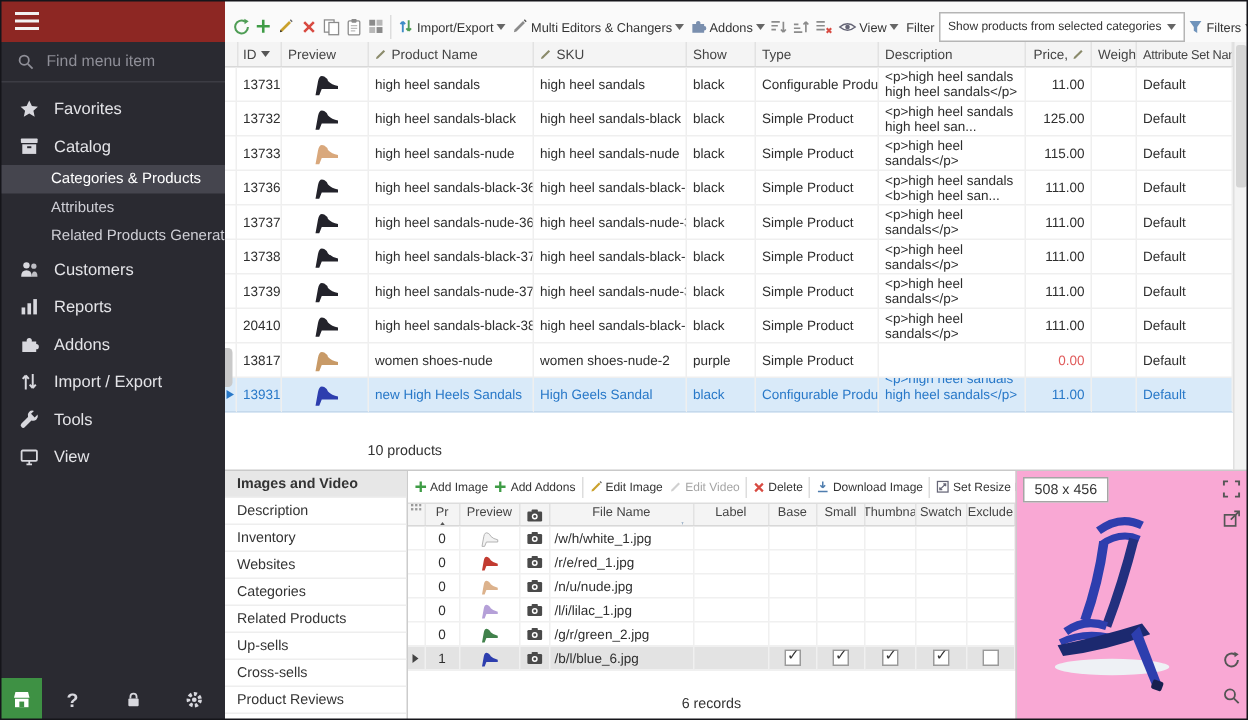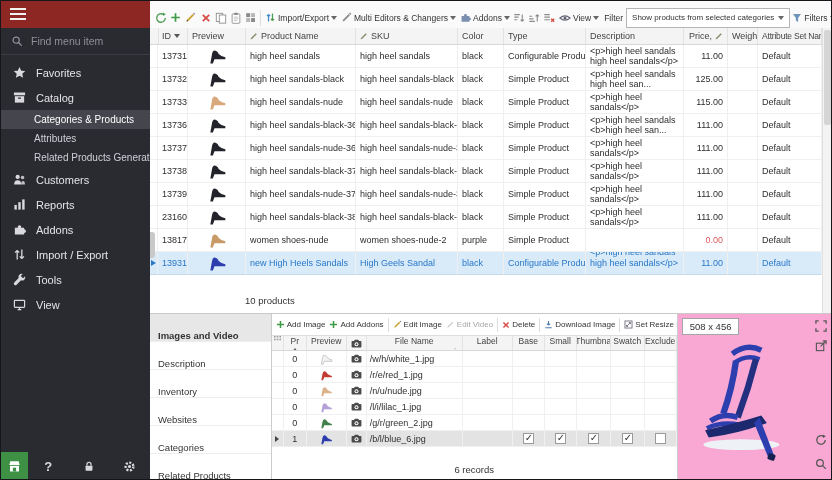--- a/index.html
+++ b/index.html
@@ -53,21 +53,21 @@
 .sortdn{width:0;height:0;border-left:3px solid transparent;border-right:3px solid transparent;border-top:4px solid #555;}
 .sortup{width:0;height:0;border-left:3px solid transparent;border-right:3px solid transparent;border-bottom:4px solid #555;}
 .vscroll{position:absolute;left:672px;top:28px;width:10px;height:285px;background:#f3f3f3;border-left:1px solid #e0e0e0;cursor:pointer;}
 .vthumb{position:absolute;left:1px;top:2px;width:7px;height:95px;background:#d5d5d5;border-radius:2px;}
 .grid-footer{position:absolute;left:0;top:288px;width:672px;height:24px;display:flex;align-items:center;padding-left:95px;font-size:9.5px;color:#333;}
 .splitgrip{position:absolute;left:0;top:232px;width:5px;height:26px;background:#c9c9c9;border-radius:0 3px 3px 0;cursor:col-resize;z-index:6;}
 
 
 .bottom{position:absolute;left:0;top:313px;width:682px;height:167px;border-top:1px solid #c9c9c9;display:flex;background:#fff;}
 .tabs{width:127px;border-right:1px solid #ccc;overflow:hidden;}
-.tab{height:28px;display:flex;align-items:flex-end;padding-left:8px;font-size:9.5px;color:#333;border-bottom:1px solid #eee;cursor:pointer;white-space:nowrap;}
+.tab{height:18px;display:flex;align-items:center;padding-left:8px;font-size:9.5px;color:#333;border-bottom:1px solid #eee;cursor:pointer;white-space:nowrap;}
 .tab.active{background:#e7e7e7;font-weight:bold;}
 .imgarea{width:405px;position:relative;}
 .itoolbar{height:22px;border-bottom:1px solid #ddd;display:flex;align-items:center;padding:0 2px;overflow:hidden;white-space:nowrap;}
 .ibtn{display:flex;align-items:center;gap:2px;border:0;background:none;font-size:8px;color:#333;padding:0 2px;cursor:pointer;font-family:inherit;flex:0 0 auto;}
 .ibtn.disabled{opacity:.45;}
 .isep{width:1px;height:14px;background:#ddd;margin:0 2px;flex:0 0 auto;}
 .imgcols{display:grid;grid-template-columns:12px 23px 40px 20px 96px 50px 32px 32px 34px 34px 1fr;}
 .ihead{height:15px;background:#f4f4f4;border-bottom:1px solid #d8d8d8;}
 .ihead .ic{display:flex;align-items:center;gap:2px;padding:0 3px;font-size:8.5px;color:#444;border-right:1px solid #e2e2e2;overflow:hidden;white-space:nowrap;cursor:pointer;flex-direction:column;}
 .irow{height:16px;}
@@ -338,21 +338,21 @@
           </svg>
           <span>Product Name</span>
         </div>
       <div class="gc">
           <svg width="8" height="8" viewBox="0 0 12 12">
             <path d="M1 11 L1.5 9 L8.6 1.9 L10.1 3.4 L3 10.5 Z" fill="#8a8a6a"></path>
           </svg>
           <span>SKU</span>
         </div>
       <div class="gc">
-          <span>Color</span>
+          <span>Show</span>
         </div>
       <div class="gc">
           <span>Type</span>
         </div>
       <div class="gc">
           <span>Description</span>
         </div>
       <div class="gc" style="justify-content:flex-end;">
           <span>Price,</span>
           <svg width="8" height="8" viewBox="0 0 12 12">
@@ -488,21 +488,21 @@
         <div class="gc">black</div>
         <div class="gc">Simple Product</div>
         <div class="gc desc">&lt;p&gt;high heel sandals&lt;/p&gt;</div>
         <div class="gc price">111.00</div>
         <div class="gc"></div>
         <div class="gc">Default</div>
       </div>
 
       <div class="gridcols prow" style="--shoe: #23232b;">
         <div class="gc mcell"></div>
-        <div class="gc">23160</div>
+        <div class="gc">20410</div>
         <div class="gc ctr">
           <svg class="shoe" width="20" height="20" viewBox="0 0 24 24">
             <use href="#shoe-sym"></use>
           </svg>
         </div>
         <div class="gc">high heel sandals-black-38</div>
         <div class="gc">high heel sandals-black-38</div>
         <div class="gc">black</div>
         <div class="gc">Simple Product</div>
         <div class="gc desc">&lt;p&gt;high heel sandals&lt;/p&gt;</div>

